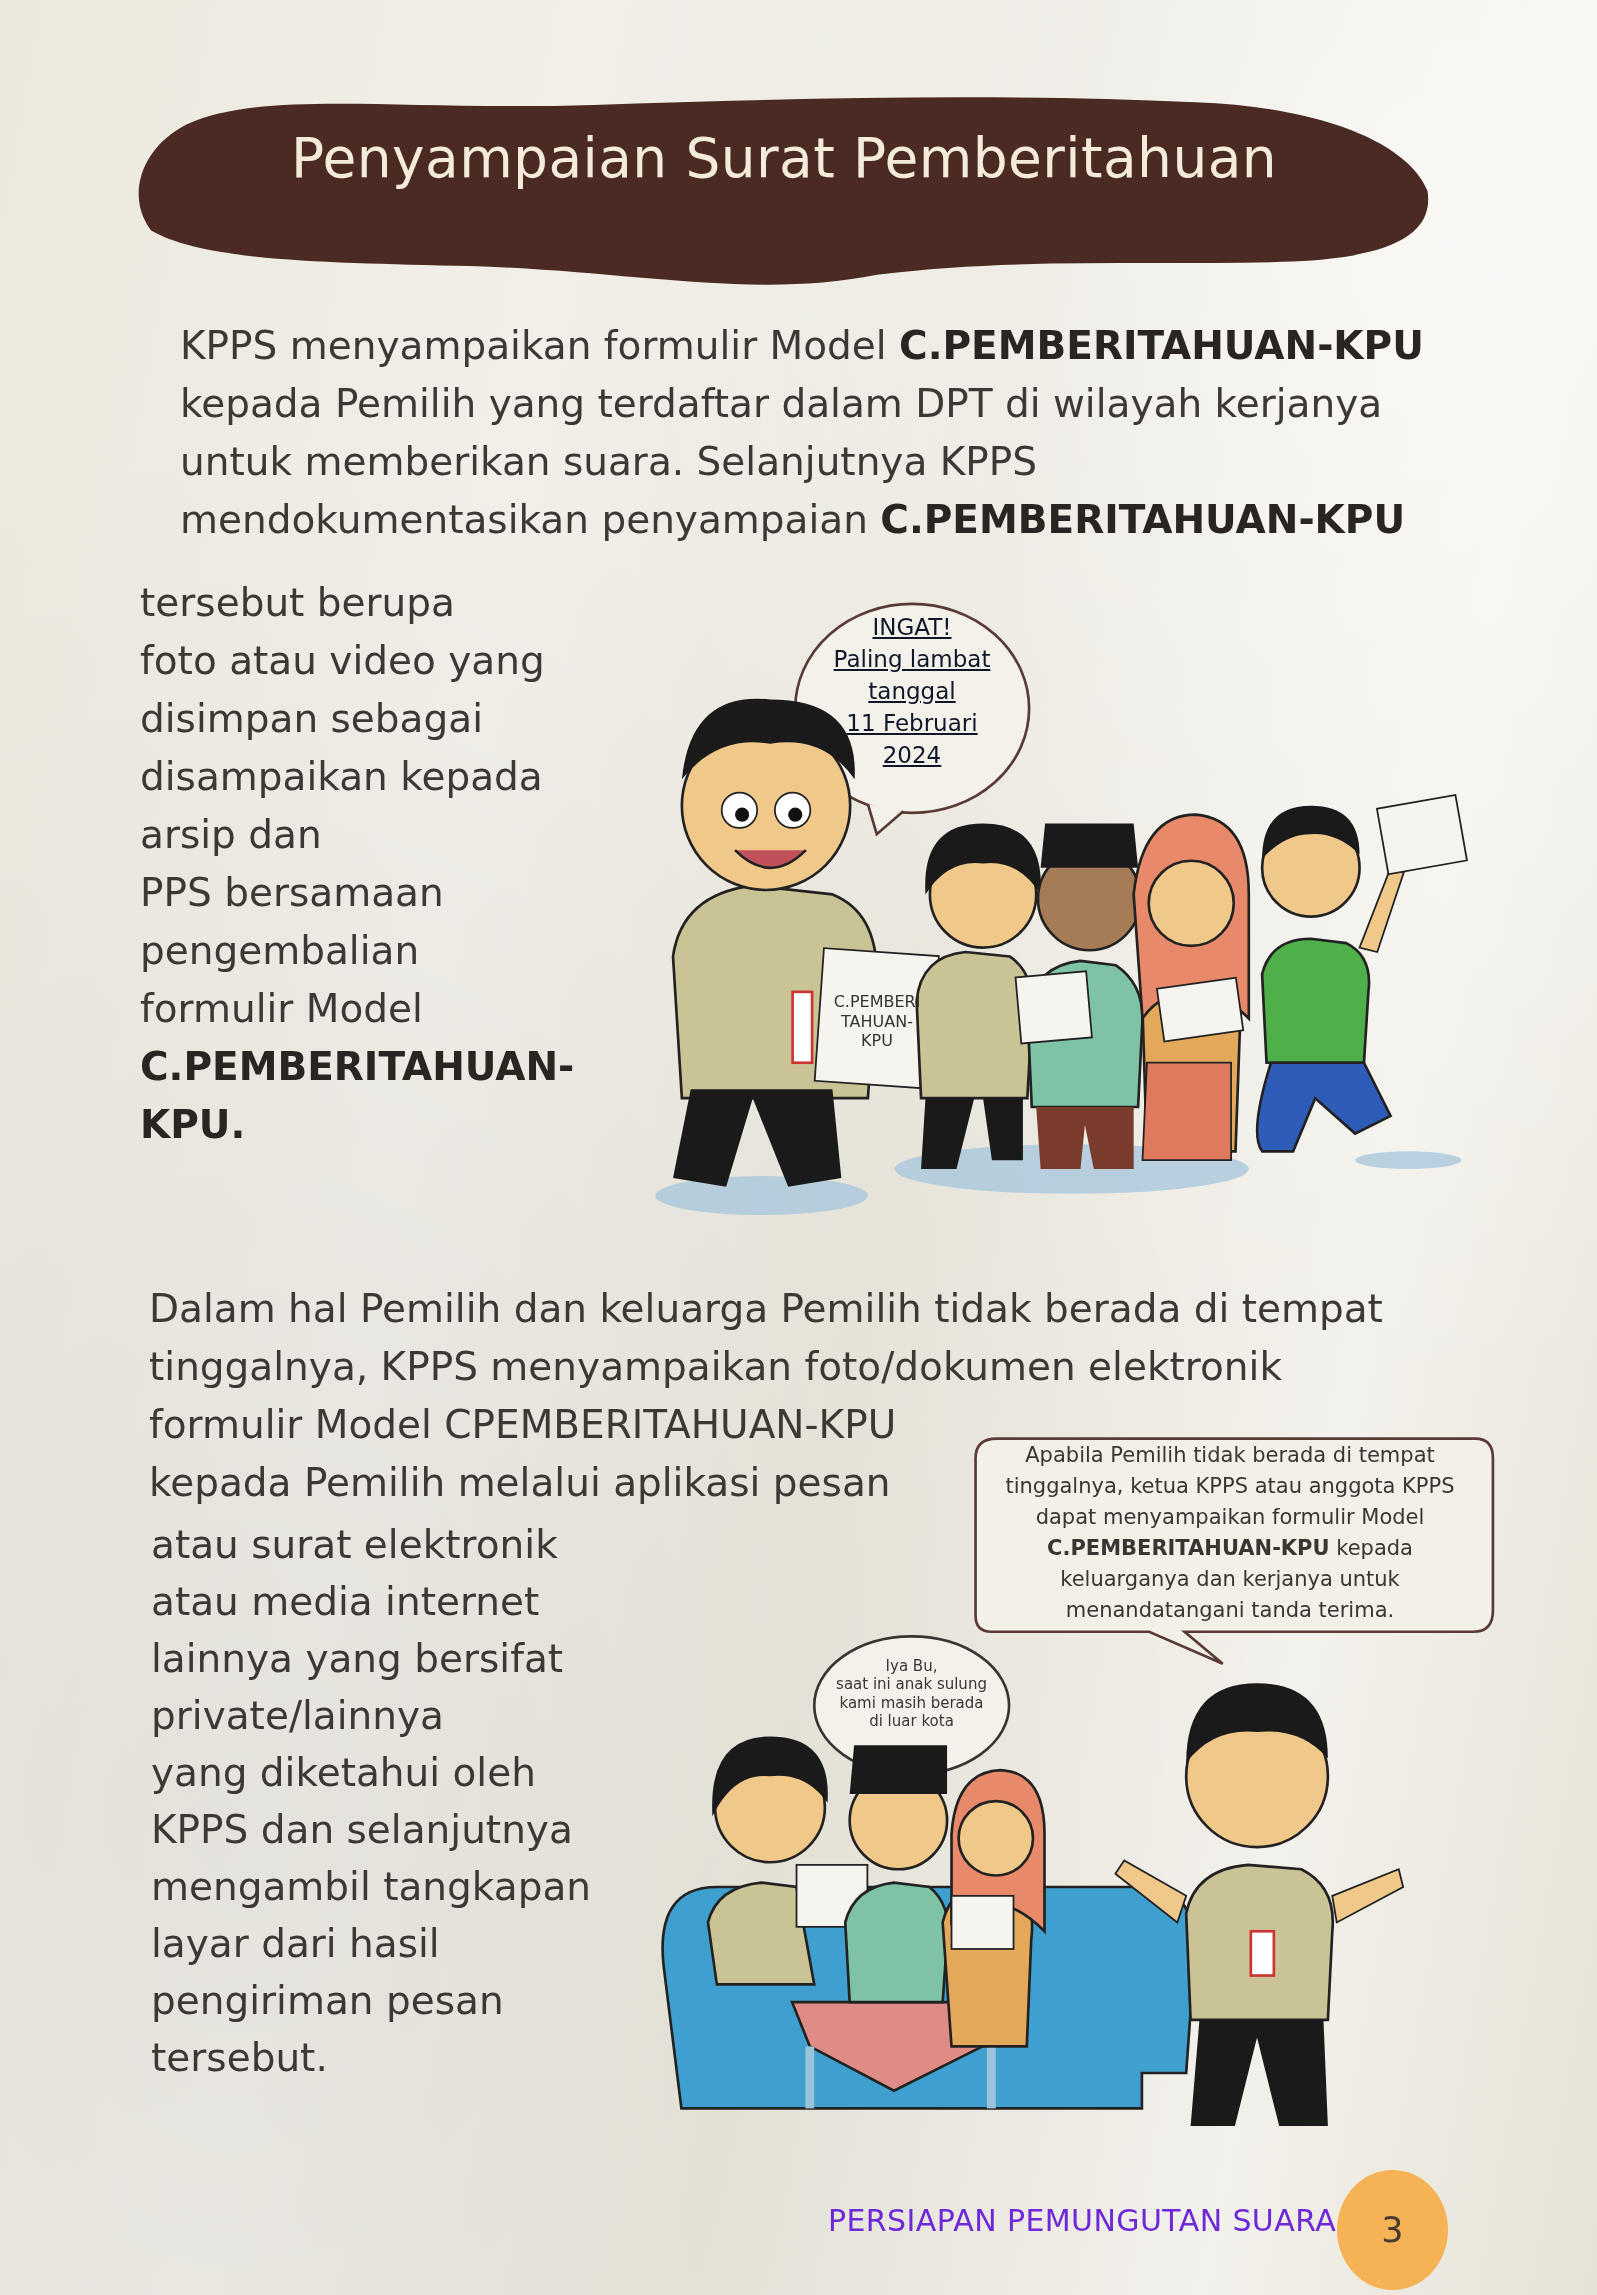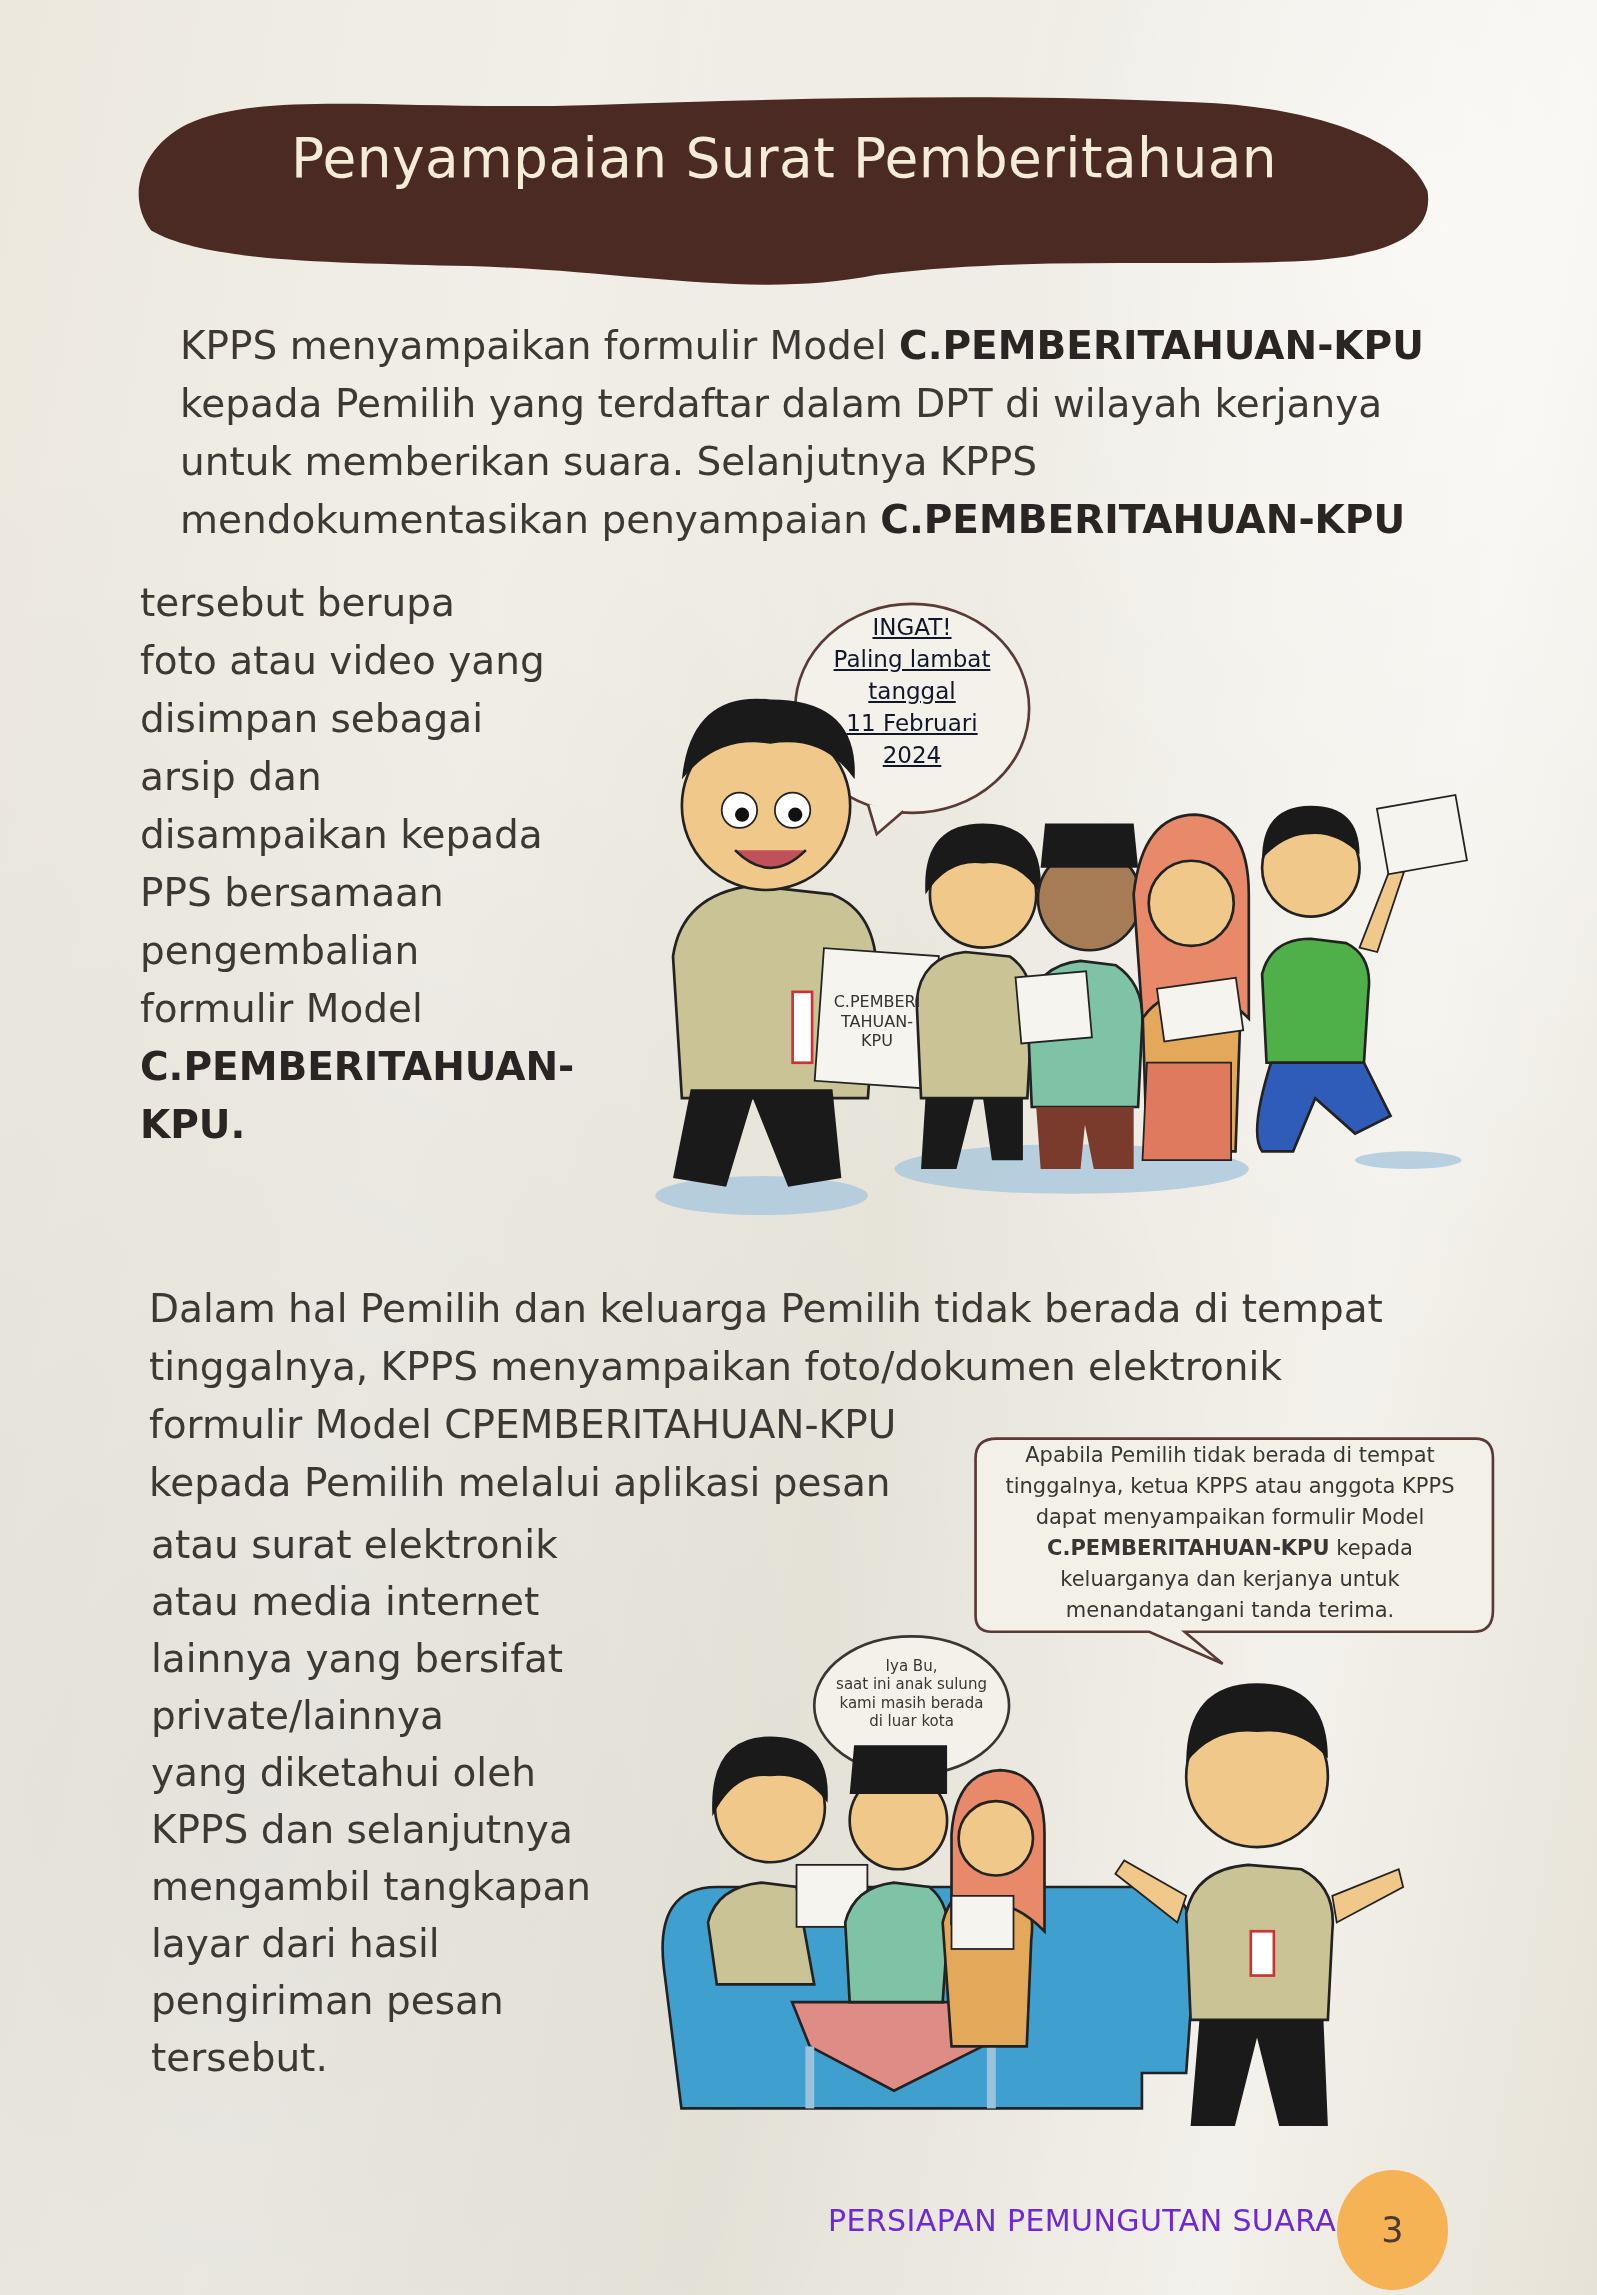--- a/index.html
+++ b/index.html
@@ -55,22 +55,22 @@
 <div class="p" style="left:140px; top:317px;margin-left:40px;">
   <span class="line"><span>KPPS menyampaikan formulir Model </span><b>C.PEMBERITAHUAN-KPU</b></span>
   <span class="line"><span>kepada Pemilih yang terdaftar dalam DPT di wilayah kerjanya</span></span>
   <span class="line"><span>untuk memberikan suara. Selanjutnya KPPS</span></span>
   <span class="line"><span>mendokumentasikan penyampaian </span><b>C.PEMBERITAHUAN-KPU</b></span>
 </div>
 <div class="p" style="left:140px; top:574px;">
   <span class="line">tersebut berupa</span>
   <span class="line">foto atau video yang</span>
   <span class="line">disimpan sebagai</span>
+  <span class="line">disampaikan kepada</span>
   <span class="line">arsip dan</span>
-  <span class="line">disampaikan kepada</span>
   <span class="line">PPS bersamaan</span>
   <span class="line">pengembalian</span>
   <span class="line">formulir Model</span>
   <b class="line">C.PEMBERITAHUAN-</b>
   <b class="line">KPU.</b>
 </div>
 
 <div class="illus" style="left:611px; top:602px; width:939px; height:638px;">
   <svg width="939" height="638" viewBox="0 0 1060 720" style="position:absolute;left:0;top:0;">
 

